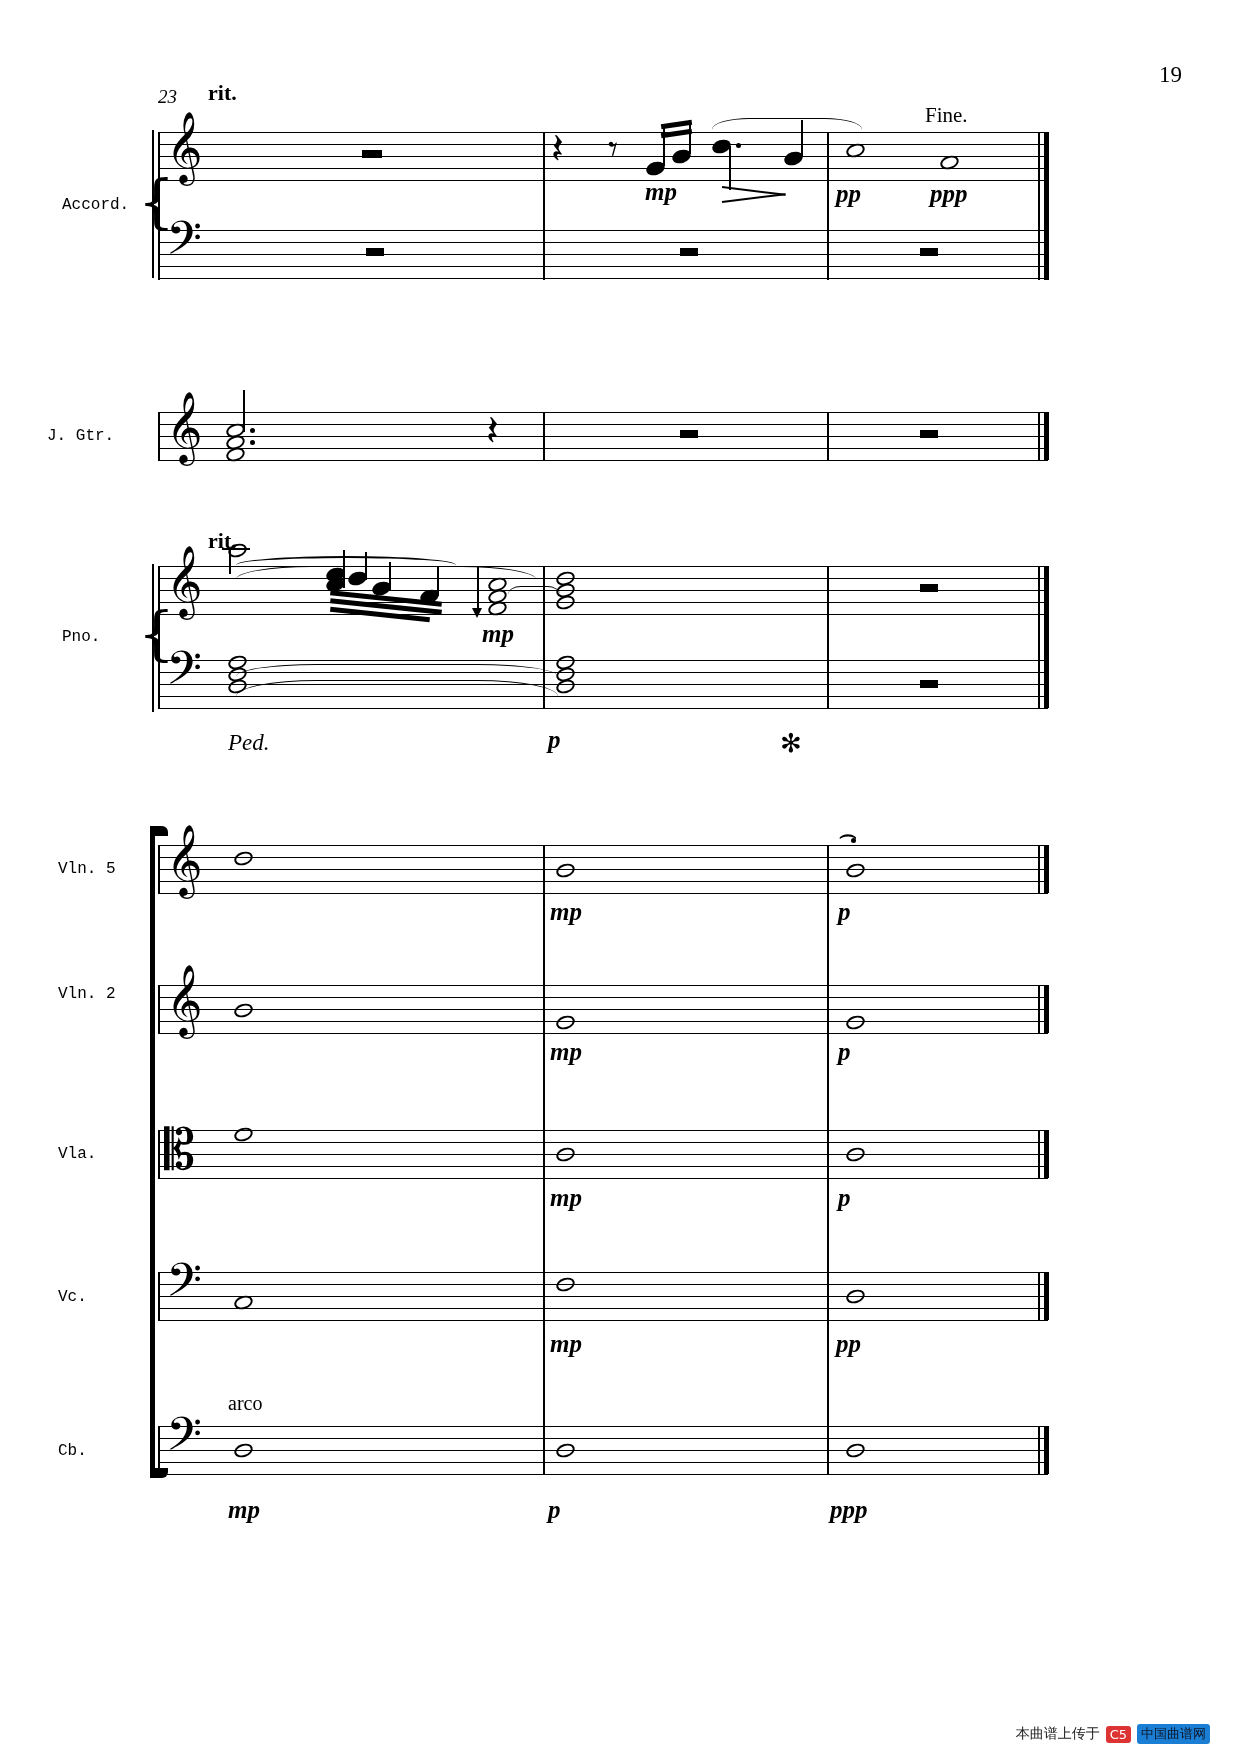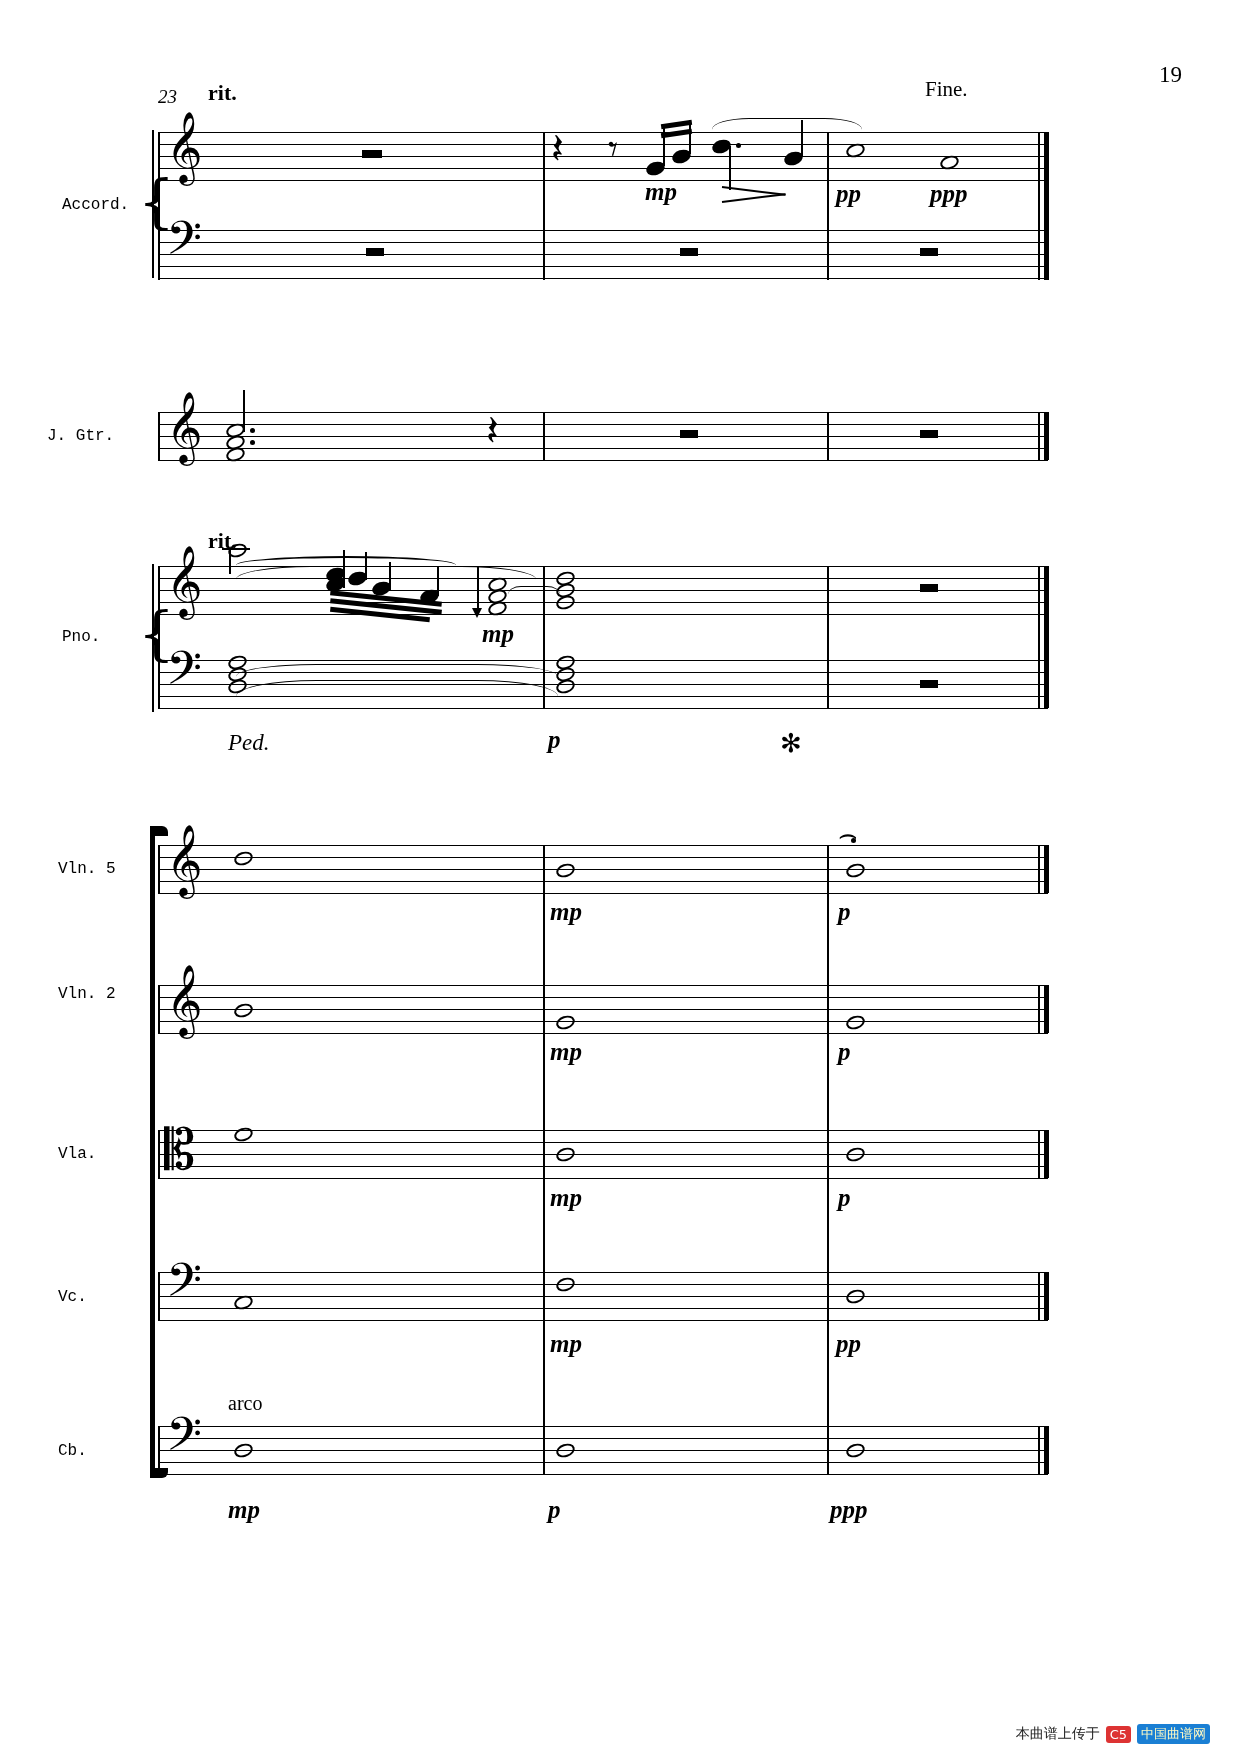--- a/index.html
+++ b/index.html
@@ -211,36 +211,36 @@
     display: inline-block;
     background: #d33;
     color: #fff;
     font-size: 13px;
     padding: 1px 4px;
     border-radius: 3px;
   }
   .footer .badge2 {
     display: inline-block;
     background: #1a7fd4;
-    color: #fef9c3;
+    color: #0f172a;
     font-size: 13px;
     padding: 1px 4px;
     border-radius: 3px;
   }
 </style>
 </head>
 <body>
 
 <div class="page">
 
   <div class="page-number">19</div>
 
   <div class="measure-num" style="left:158px; top:86px;">23</div>
   <div class="tempo-text" style="left:208px; top:80px;">rit.</div>
-  <div class="fine-text" style="left:925px; top:77px;">Fine.</div>
+  <div class="fine-text" style="left:925px; top:103px;">Fine.</div>
 
   <div class="instr-label" style="left:62px; top:196px; width:86px;">Accord.</div>
 
   <div class="sysbrace-line" style="left:152px; top:130px; height:148px;"></div>
   <div style="position:absolute;left:138px;top:168px;font-size:58px;font-family:'DejaVu Serif',serif;">{</div>
 
   <div class="staff" style="left:158px; top:132px; width:890px;">
     <div class="line"></div>
       <div class="line"></div>
       <div class="line"></div>

